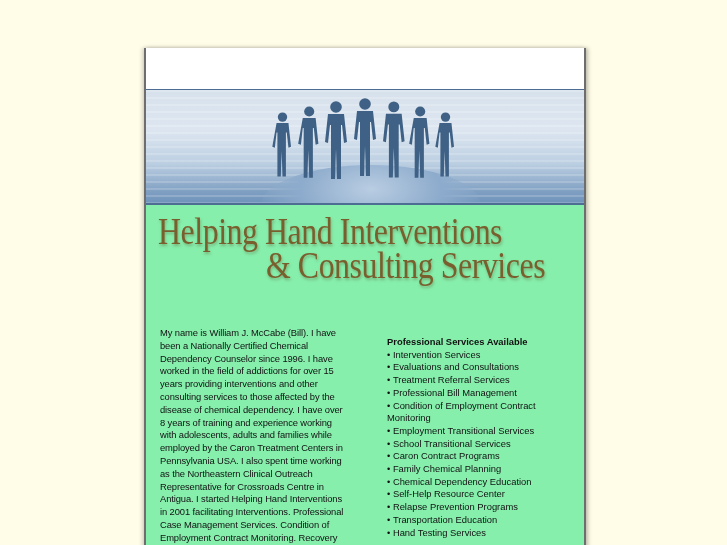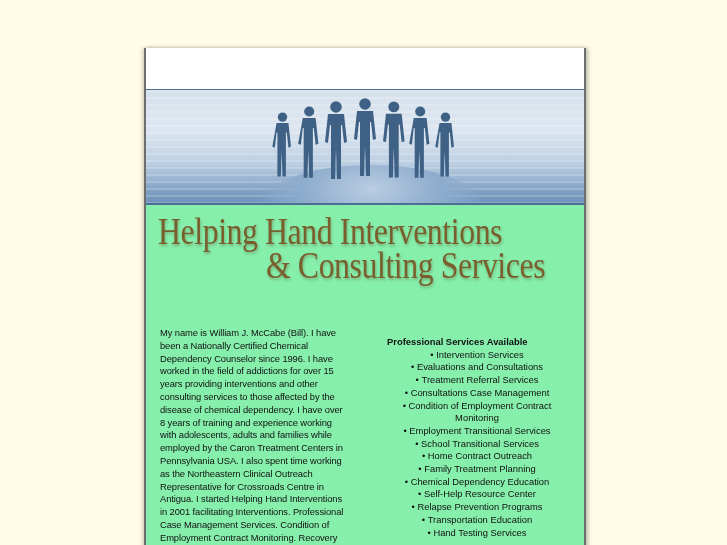--- a/index.html
+++ b/index.html
@@ -51,21 +51,21 @@
       position: absolute; left: 14px; top: 279px; width: 190px;
       font-size: 9.4px; line-height: 12.8px; color: #111;
       letter-spacing: -0.1px;
     }
     .services {
       position: absolute; left: 241px; top: 288px; width: 180px;
       font-size: 9.4px; line-height: 12.7px; color: #111;
     }
     .services .heading { font-weight: bold; }
     .services ul { list-style: none; margin: 0; padding: 0; }
-    .services li { margin: 0; padding: 0; text-align: center; }
+    .services li { margin: 0; padding: 0; }
     .services li::before { content: "\2022\00a0"; }
     .enter-btn {
       position: absolute; left: 245px; top: 517px; width: 90px; height: 30px;
       border: 1px solid #8c9aab; border-radius: 2px;
       background: linear-gradient(to bottom, #dfe9f4 0%, #c5d6e8 100%);
       box-shadow: 1px 1px 2px rgba(0,0,0,0.25);
       font-family: "Liberation Serif", serif;
       font-size: 19px; color: #6d5528;
       text-align: center; line-height: 28px;
       text-shadow: 1px 1px 1px rgba(80,60,20,0.3);
@@ -123,26 +123,26 @@
   </div>
 
   <div class="bio">My name is William J. McCabe (Bill). I have been a Nationally Certified Chemical Dependency Counselor since 1996. I have worked in the field of addictions for over 15 years providing interventions and other consulting services to those affected by the disease of chemical dependency. I have over 8 years of training and experience working with adolescents, adults and families while employed by the Caron Treatment Centers in Pennsylvania USA. I also spent time working as the Northeastern Clinical Outreach Representative for Crossroads Centre in Antigua. I started Helping Hand Interventions in 2001 facilitating Interventions. Professional Case Management Services. Condition of Employment Contract Monitoring. Recovery Coaching. Executive and Parental Coaching. and Family Treatment Planning.</div>
 
   <div class="services">
     <div class="heading">Professional Services Available</div>
     <ul>
       <li>Intervention Services</li>
       <li>Evaluations and Consultations</li>
       <li>Treatment Referral Services</li>
-      <li>Consultations Case Management</li>
+      <li>Professional Bill Management</li>
       <li>Condition of Employment Contract Monitoring</li>
       <li>Employment Transitional Services</li>
       <li>School Transitional Services</li>
-      <li>Home Contract Outreach</li>
-      <li>Family Treatment Planning</li>
+      <li>Caron Contract Programs</li>
+      <li>Family Chemical Planning</li>
       <li>Chemical Dependency Education</li>
       <li>Self-Help Resource Center</li>
       <li>Relapse Prevention Programs</li>
       <li>Transportation Education</li>
       <li>Hand Testing Services</li>
     </ul>
   </div>
 
   <div class="enter-btn">Enter Site</div>
 </div>

